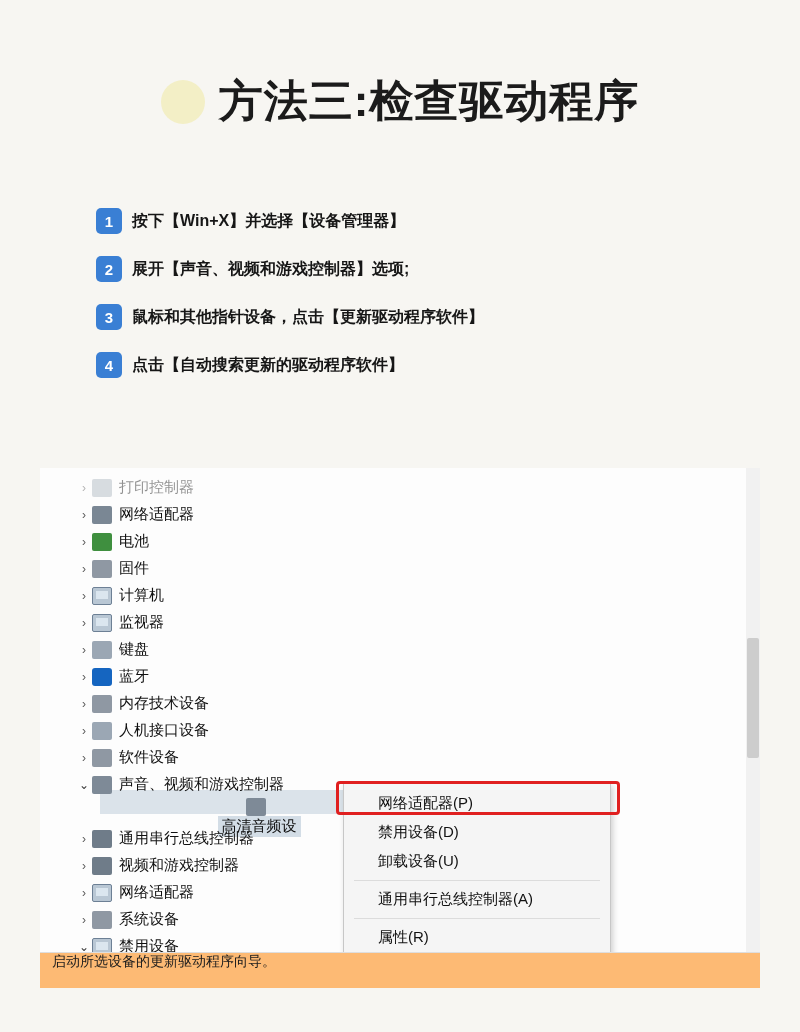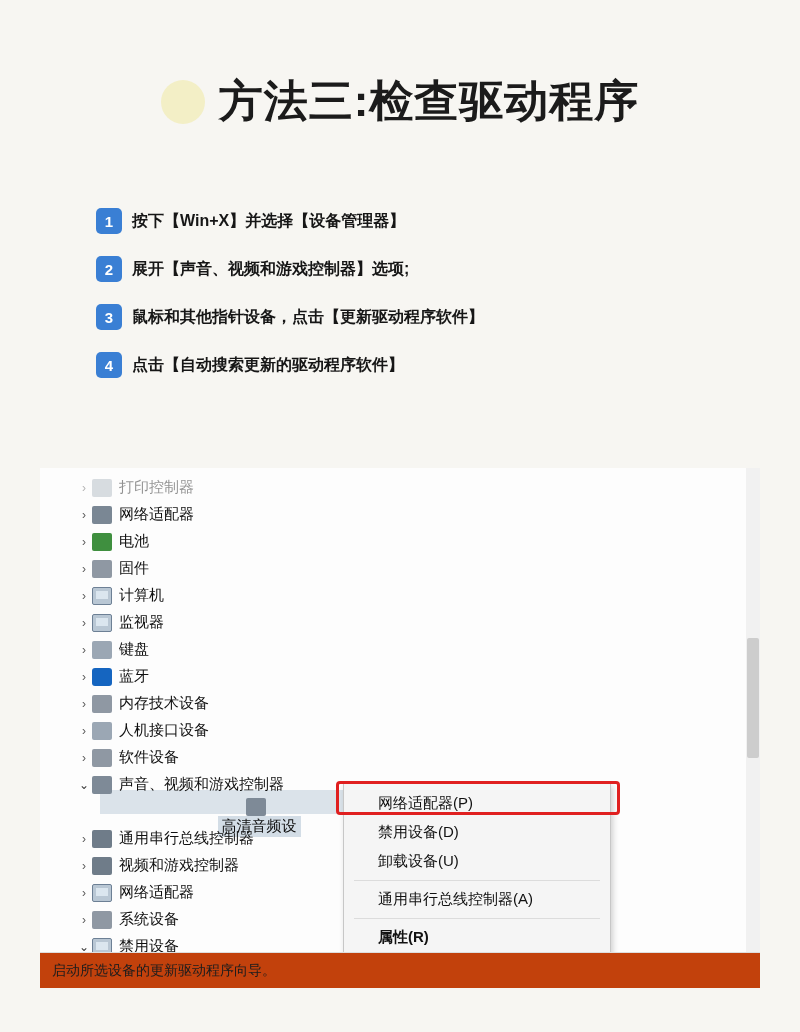--- a/index.html
+++ b/index.html
@@ -155,45 +155,44 @@
     background: #dcdcdc;
     margin: 4px 10px;
   }
   .ctx-highlight {
     position: absolute;
     left: 296px; top: 313px;
     width: 284px; height: 34px;
     border: 3px solid #e02020;
     border-radius: 4px;
   }
-  .ctx-bold { font-weight: bold; }
+  .ctx-bold { font-weight: normal; }
 
   
   .annot {
     position: absolute;
     left: 400px; top: 265px;
     font-size: 25px;
     font-weight: bold;
     color: #2b6fc4;
     white-space: nowrap;
   }
 
   
   .statusbar {
     position: absolute;
     left: 0; bottom: 0;
     width: 720px;
     height: 36px;
     border-top: 1px solid #dedede;
     display: flex;
-    align-items: center;
     padding-left: 12px;
     font-size: 14px;
     color: #1d1d1d;
-    background: #c2410c;
+    background: #fdba74;
     font-family: Liberation Serif, serif;
   }
   .scrollcol {
     position: absolute;
     right: 0; top: 0;
     width: 14px; height: 484px;
     background: #f1f1f1;
   }
   .scrollthumb {
     position: absolute;

